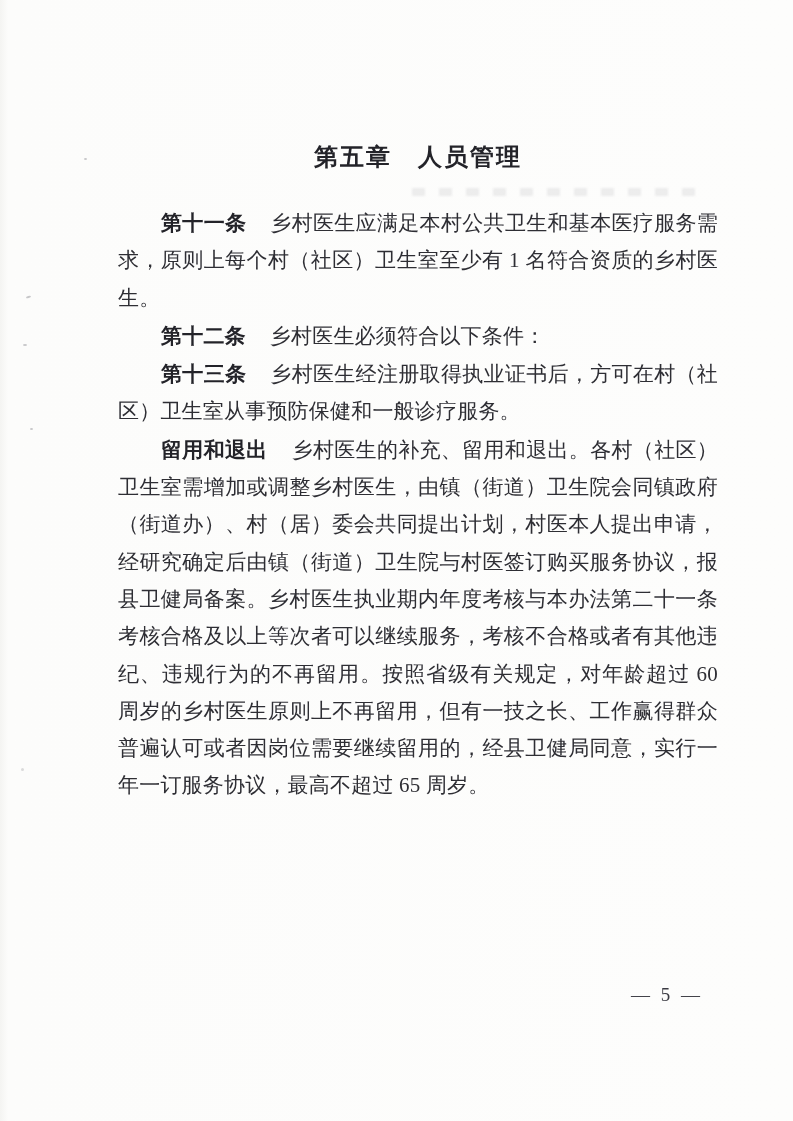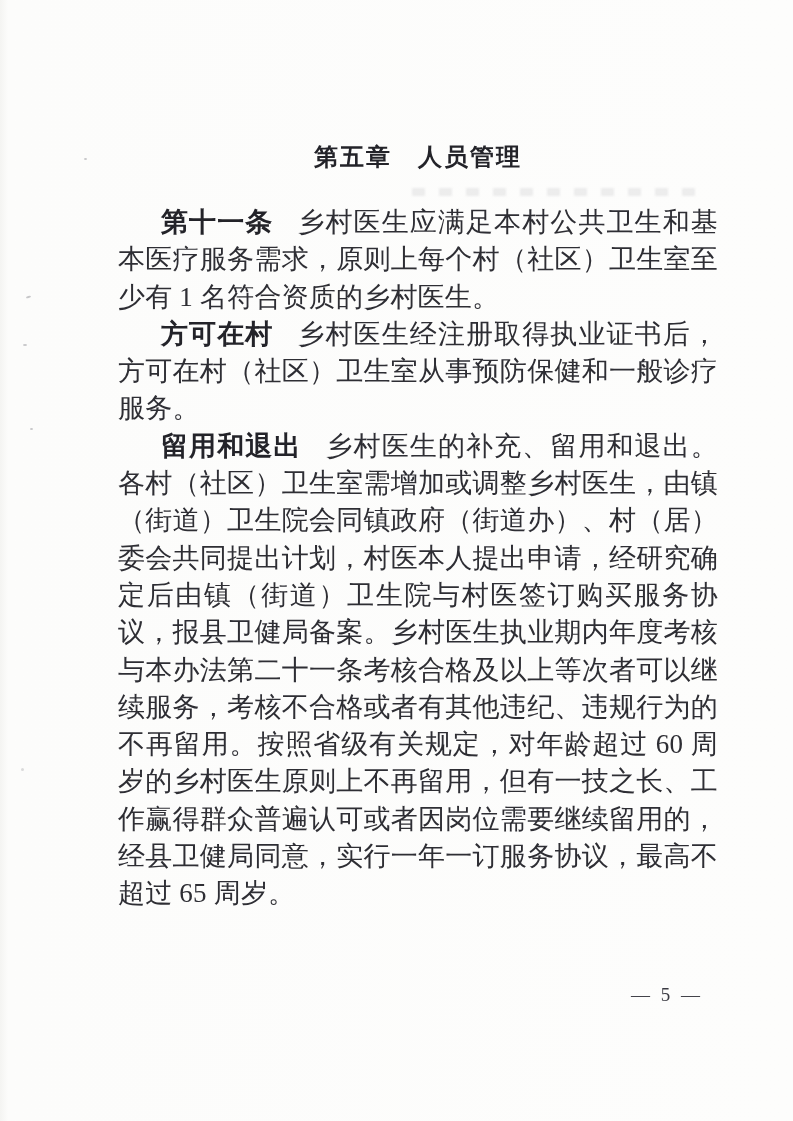--- a/index.html
+++ b/index.html
@@ -27,21 +27,21 @@
     font-weight: 700;
     font-size: 24px;
     line-height: 32px;
     letter-spacing: 2px;
     text-align: center;
     color: #232329;
     margin: 0 0 31px 0;
   }
   .para {
     margin: 0;
-    font-size: 27px;
+    font-size: 21px;
     line-height: 37.3px;
     letter-spacing: 0.2px;
     text-align: justify;
     text-justify: inter-character;
     text-indent: 43px;
     color: #2e2e34;
   }
   .article-lead {
     font-family: "Liberation Sans", "DejaVu Sans", sans-serif;
     font-weight: 700;
@@ -89,25 +89,26 @@
   <div class="speck speck-c"></div>
   <div class="speck speck-d"></div>
   <div class="speck speck-e"></div>
 
   <div class="content">
 
     <h1 class="chapter-title">第五章　人员管理</h1>
 
     <p class="para"><span class="article-lead">第十一条</span><span>乡村医生应满足本村公共卫生和基本医疗服务需求，原则上每个村（社区）卫生室至少有 1 名符合资质的乡村医生。</span></p>
 
+    <p class="para"><span class="article-lead">第十二条</span><span>乡村医生必须符合以下条件：</span></p>
 
 
 
 
-    <p class="para"><span class="article-lead">方可在村</span><span>乡村医生经注册取得执业证书后，方可在村（社区）卫生室从事预防保健和一般诊疗服务。</span></p>
+    <p class="para"><span class="article-lead">第十三条</span><span>乡村医生经注册取得执业证书后，方可在村（社区）卫生室从事预防保健和一般诊疗服务。</span></p>
 
     <p class="para"><span class="article-lead">留用和退出</span><span>乡村医生的补充、留用和退出。各村（社区）卫生室需增加或调整乡村医生，由镇（街道）卫生院会同镇政府（街道办）、村（居）委会共同提出计划，村医本人提出申请，经研究确定后由镇（街道）卫生院与村医签订购买服务协议，报县卫健局备案。乡村医生执业期内年度考核与本办法第二十一条考核合格及以上等次者可以继续服务，考核不合格或者有其他违纪、违规行为的不再留用。按照省级有关规定，对年龄超过 60 周岁的乡村医生原则上不再留用，但有一技之长、工作赢得群众普遍认可或者因岗位需要继续留用的，经县卫健局同意，实行一年一订服务协议，最高不超过 65 周岁。</span></p>
 
   </div>
 
   <div class="page-number">— 5 —</div>
 
 </div>
 
 </body></html>

